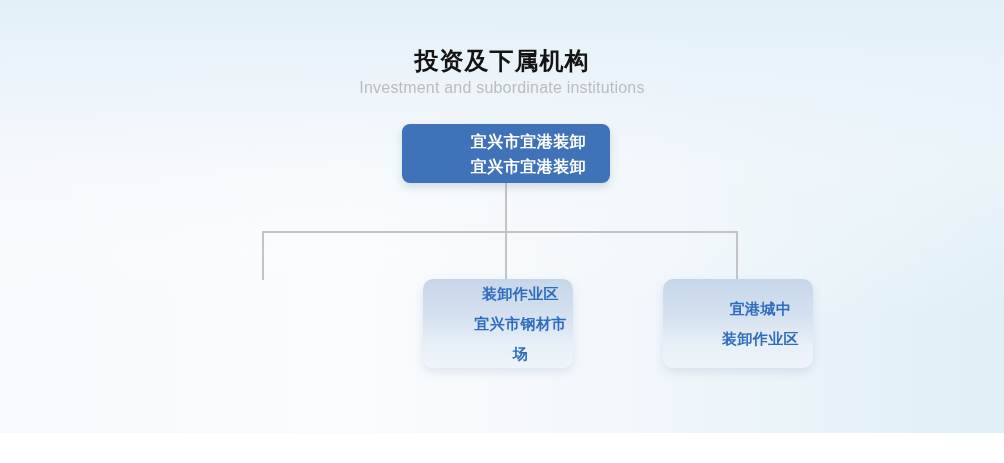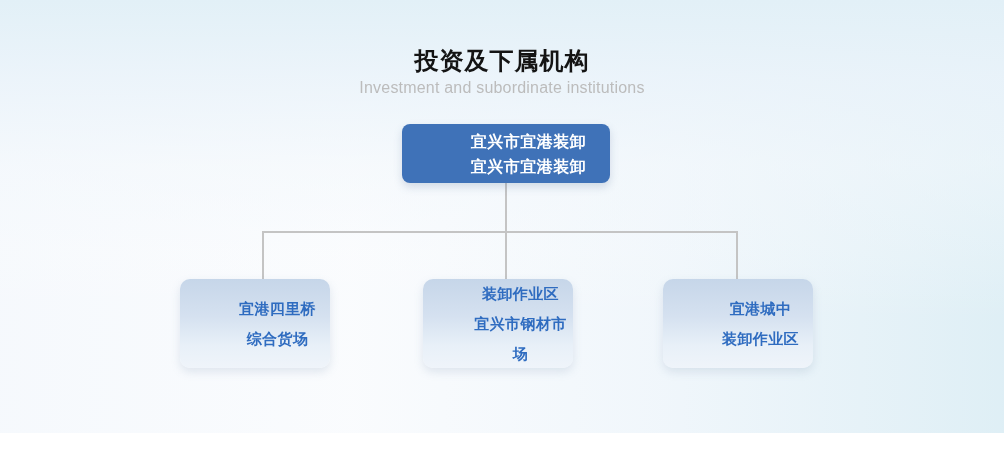--- a/index.html
+++ b/index.html
@@ -148,24 +148,20 @@
   <div class="connector conn-bus"></div>
   <div class="connector conn-drop conn-drop-1"></div>
   <div class="connector conn-drop conn-drop-2"></div>
   <div class="connector conn-drop conn-drop-3"></div>
 
   <div class="node node-root">
     <div class="node-line">宜兴市宜港装卸</div>
     <div class="node-line">宜兴市宜港装卸</div>
   </div>
 
-  <div class="node node-child child-1">
-    <div class="node-line">宜港四里桥</div>
-    <div class="node-line">综合货场</div>
-  </div>
 
   <div class="node node-child child-2">
     <div class="node-line">装卸作业区</div>
     <div class="node-line">宜兴市钢材市场</div>
   </div>
 
   <div class="node node-child child-3">
     <div class="node-line">宜港城中</div>
     <div class="node-line">装卸作业区</div>
   </div>

